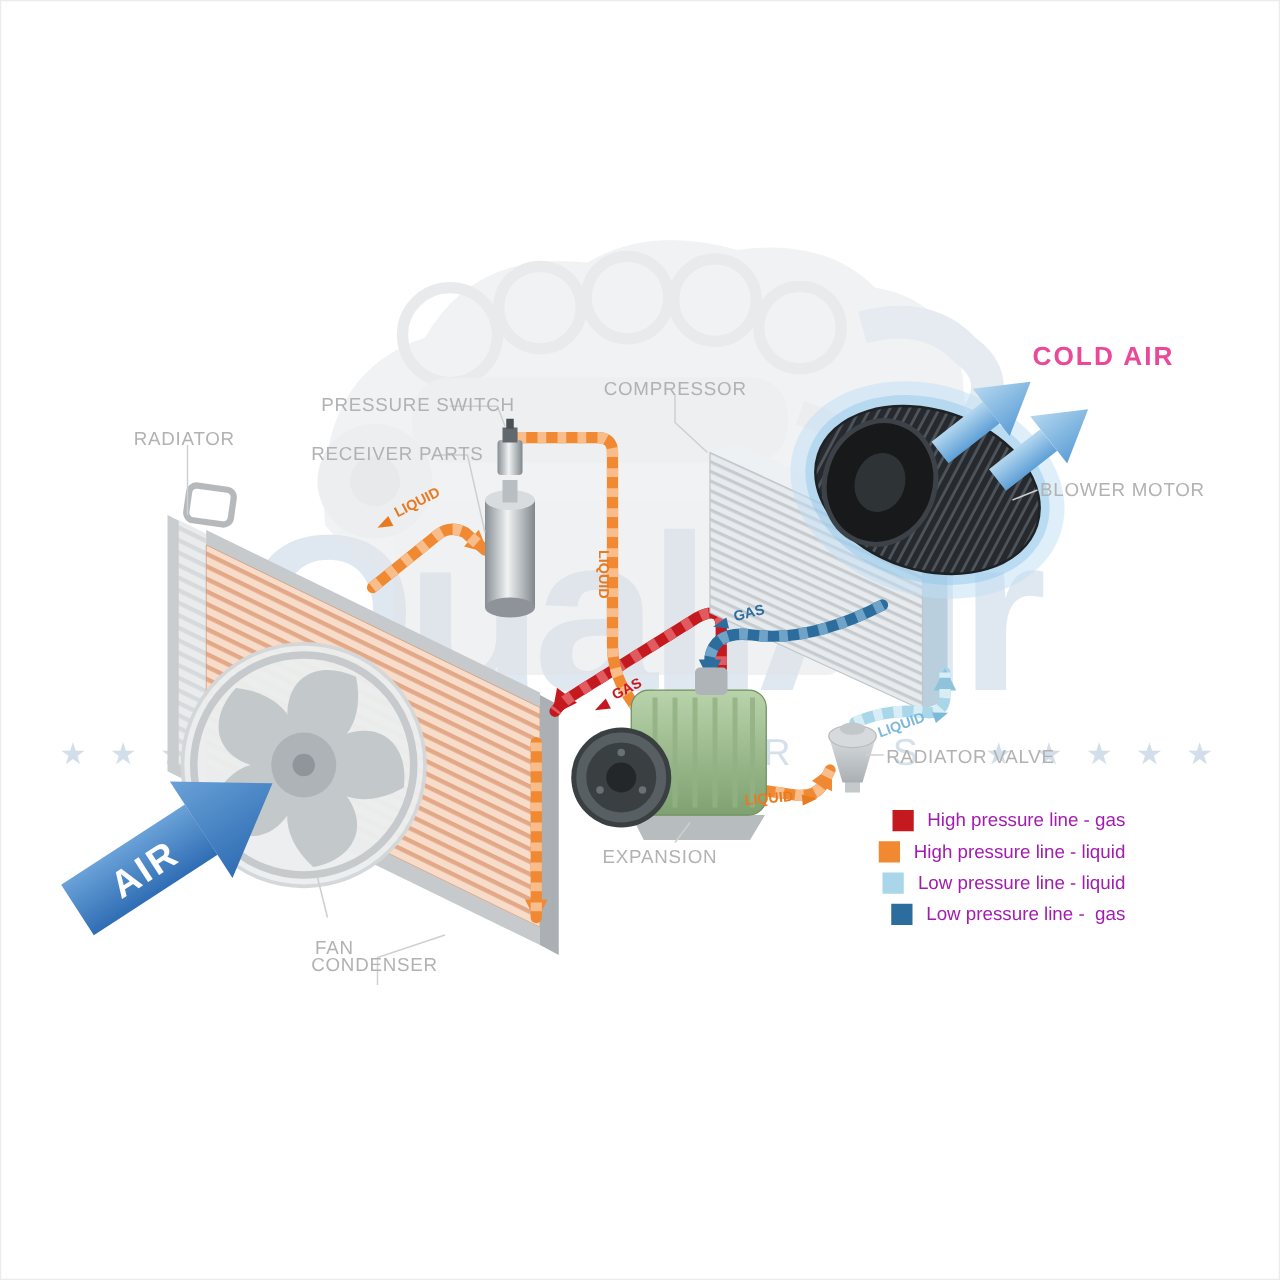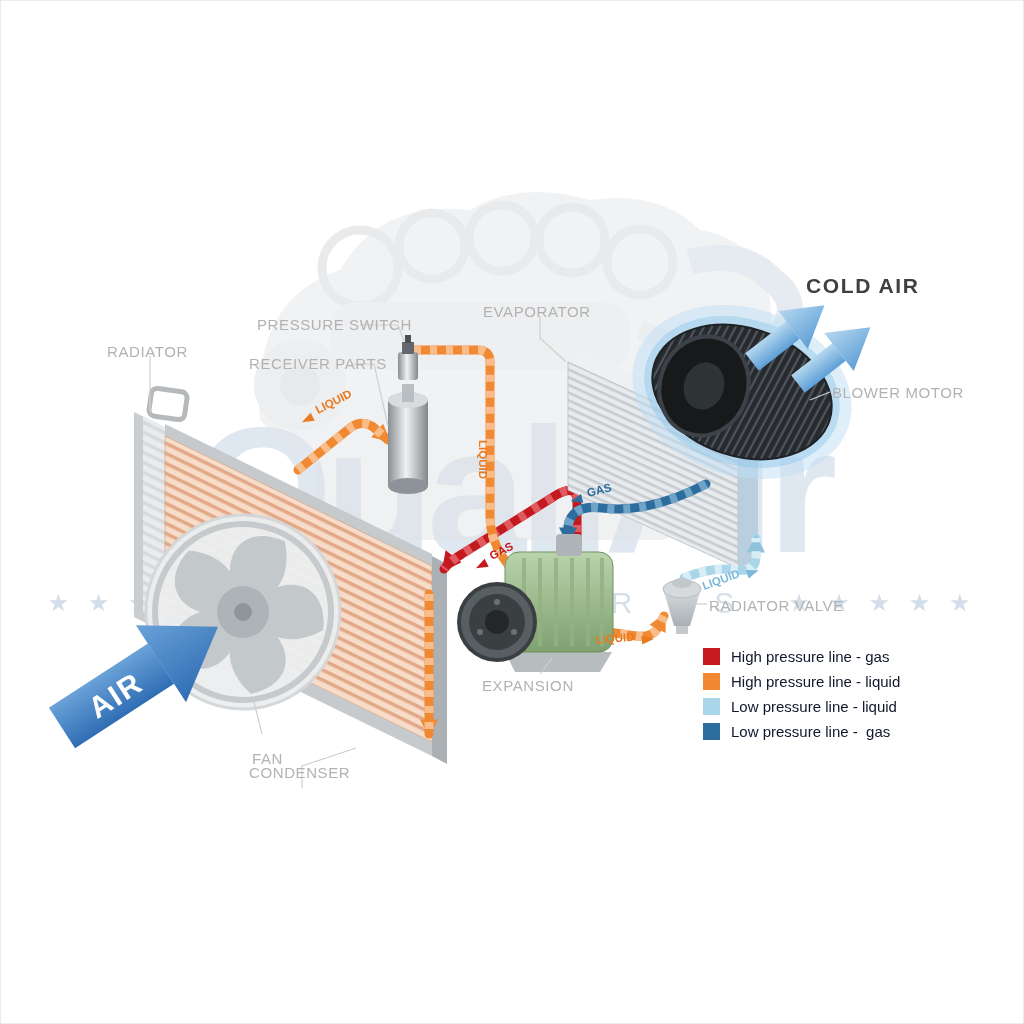--- a/index.html
+++ b/index.html
@@ -21,25 +21,25 @@
   }
   .wm-stars{font-size:24px;letter-spacing:6px;white-space:nowrap;}
   .wm-tagline{font-size:30px;letter-spacing:32px;white-space:nowrap;color:rgba(202,216,229,.8);}
   
   .clabel{
     position:absolute;z-index:4;font-size:15px;letter-spacing:.6px;color:#b2b2b2;
     white-space:nowrap;
   }
   .cold{
     position:absolute;z-index:4;font-size:21px;font-weight:bold;letter-spacing:1.6px;
-    color:#404040;white-space:nowrap;
+    color:#ec4899;white-space:nowrap;margin-left:20px;
   }
   
   .legend{position:absolute;z-index:4;left:703px;top:648px;display:flex;flex-direction:column;gap:8px;}
-  .legend-row{display:flex;align-items:center;gap:11px;font-size:15px;color:#0f172a;white-space:pre;}
+  .legend-row{display:flex;align-items:center;gap:11px;font-size:15px;color:#a21caf;white-space:pre;justify-content:flex-end;}
   .swatch{width:17px;height:17px;flex:0 0 auto;}
 </style>
 </head>
 <body>
 
 <div class="stage">
 
   <div class="wm-brand">QualiAir</div>
   <div class="wm-row">
     <span class="wm-stars">★ ★ ★ ★ ★</span>
@@ -275,21 +275,21 @@
       <g transform="translate(596 644) rotate(-5)">
         <text fill="#e87a20">LIQUID</text>
         <polygon points="46,-4.5 46,4.5 58,0" fill="#e87a20"></polygon>
       </g>
     </g>
   </svg>
 
   <div class="clabel" style="left:107px;top:343px">RADIATOR</div>
   <div class="clabel" style="left:257px;top:316px">PRESSURE SWITCH</div>
   <div class="clabel" style="left:249px;top:355px">RECEIVER PARTS</div>
-  <div class="clabel" style="left:483px;top:303px">EVAPORATOR</div>
+  <div class="clabel" style="left:483px;top:303px">COMPRESSOR</div>
   <div class="cold" style="left:806px;top:274px">COLD AIR</div>
   <div class="clabel" style="left:832px;top:384px">BLOWER MOTOR</div>
   <div class="clabel" style="left:709px;top:597px">RADIATOR VALVE</div>
   <div class="clabel" style="left:482px;top:677px">EXPANSION</div>
   <div class="clabel" style="left:252px;top:750px">FAN</div>
   <div class="clabel" style="left:249px;top:764px">CONDENSER</div>
 
   <div class="legend">
     <div class="legend-row">
       <span class="swatch" style="background-color: rgb(196, 26, 31);"></span>

